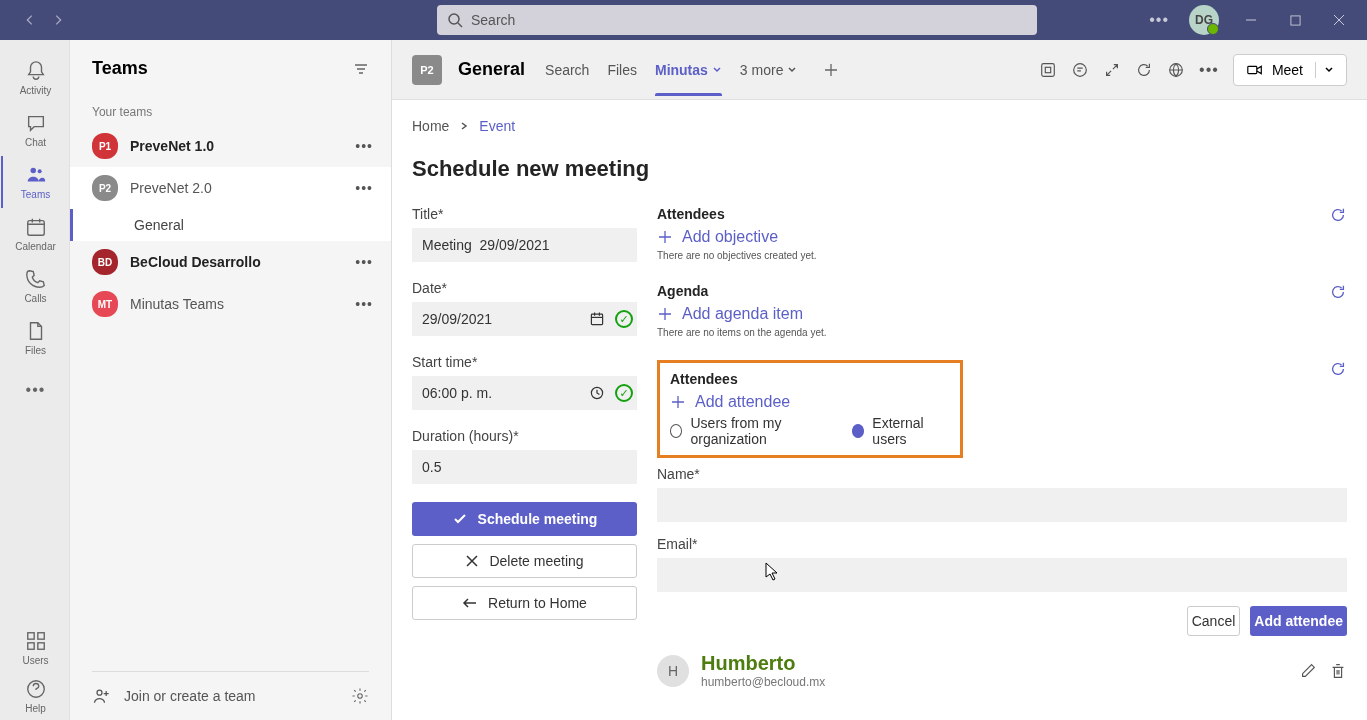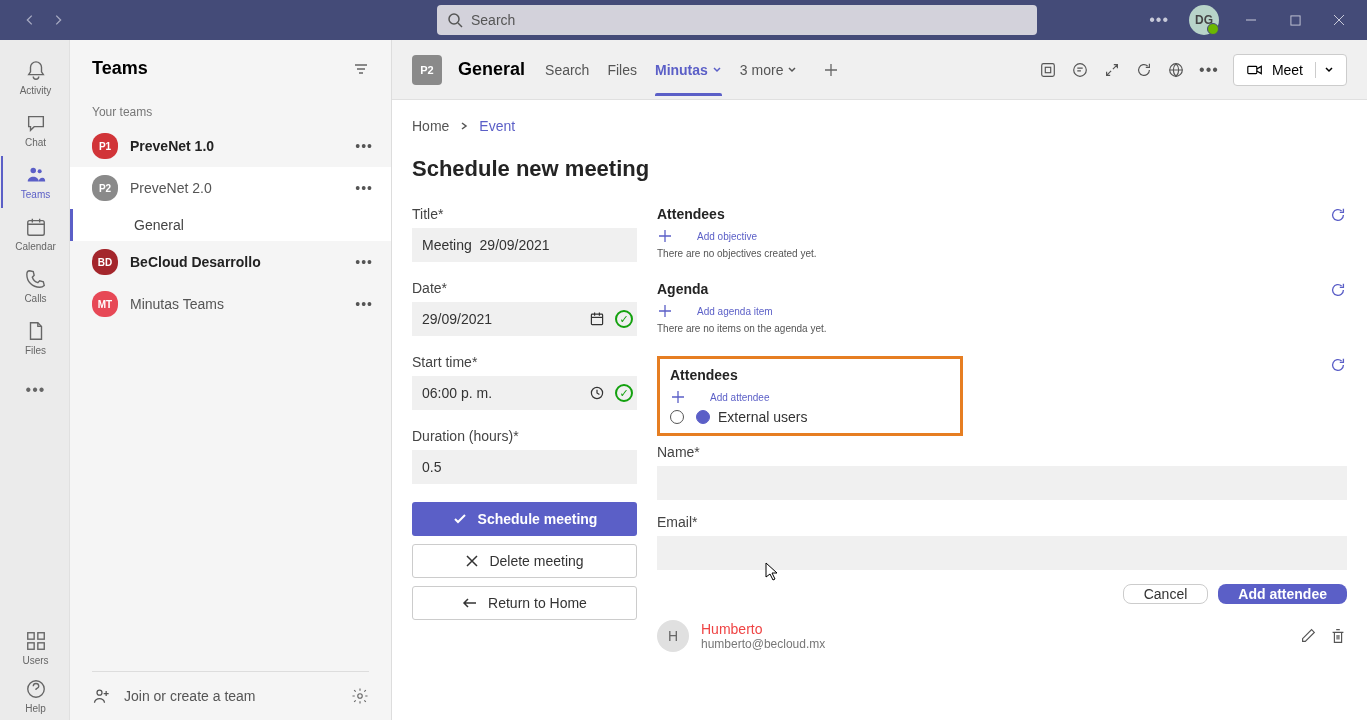--- a/index.html
+++ b/index.html
@@ -89,45 +89,45 @@
     .input-wrap .form-input { padding-right: 58px; }
     .input-icons { position: absolute; right: 0; display: flex; align-items: center; gap: 6px; padding-right: 4px; }
     .input-icons .picker { width: 24px; display: flex; justify-content: center; color: #333; }
     .check-badge { width: 18px; height: 18px; border-radius: 50%; border: 2px solid #13a10e; color: #13a10e; display: flex; align-items: center; justify-content: center; font-size: 11px; }
     
     .btn { width: 225px; height: 34px; border-radius: 3px; display: flex; align-items: center; justify-content: center; gap: 10px; font-size: 14px; cursor: pointer; margin-bottom: 8px; }
     .btn-primary { background: #5b5fc7; color: white; border: none; font-weight: 600; }
     .btn-outline { background: white; border: 1px solid #ccc; color: #333; }
     
     .section-title { font-size: 14px; font-weight: 700; color: #242424; margin-bottom: 6px; }
-    .add-link { display: flex; align-items: center; gap: 24px; color: #5b5fc7; font-size: 10px; cursor: pointer; margin-bottom: 4px; }
+    .add-link { display: flex; align-items: center; gap: 9px; color: #5b5fc7; font-size: 16px; cursor: pointer; margin-bottom: 4px; }
     .add-link svg { width: 16px; height: 16px; }
     .empty-text { font-size: 10px; color: #555; margin-bottom: 22px; }
     .section-row { display: flex; align-items: flex-start; }
     .section-row .refresh { margin-left: auto; color: #5b5fc7; cursor: pointer; }
     .section-stack { flex: 1; }
     
     .attendee-box { border: 3px solid #e67e22; padding: 8px 10px; margin-bottom: 8px; }
     .radio-row { display: flex; align-items: center; gap: 12px; font-size: 14px; color: #333; }
     .radio-item { display: flex; align-items: center; gap: 8px; }
     .radio-o { width: 14px; height: 14px; border-radius: 50%; border: 1.5px solid #555; }
     .radio-o.filled { background: #5b5fc7; border-color: #5b5fc7; }
     
     .attendee-form .form-field { margin-bottom: 14px; }
     .attendee-form .form-input { background: #f0f0f0; }
     .ext-wrap { flex: 1; }
     .attendee-actions { display: flex; justify-content: flex-end; gap: 10px; margin-bottom: 16px; }
-    .btn-sm { height: 20px; padding: 0 20px; border-radius: 8px; font-size: 14px; cursor: pointer; }
+    .btn-sm { height: 30px; padding: 0 4px; border-radius: 3px; font-size: 14px; cursor: pointer; }
     .btn-sm.primary { background: #5b5fc7; color: white; border: none; font-weight: 600; }
     .btn-sm.outline { background: white; border: 1px solid #ccc; color: #333; }
     
     .attendee-list-item { display: flex; align-items: center; gap: 12px; }
     .att-avatar { width: 32px; height: 32px; border-radius: 50%; background: #e0e0e0; color: #666; display: flex; align-items: center; justify-content: center; font-size: 14px; }
     .att-info { flex: 1; }
-    .att-name { font-size: 14px; color: #ef4444; }
+    .att-name { font-size: 20px; color: #4d7c0f; font-weight: bold; }
     .att-email { font-size: 12px; color: #777; }
     .att-actions { display: flex; gap: 12px; color: #555; }
     .att-actions svg { cursor: pointer; }
     
     .cursor-overlay { position: absolute; left: 765px; top: 562px; pointer-events: none; }
     
     .more-dots { font-size: 16px; letter-spacing: 1px; }
   </style>
 </head>
 <body>
@@ -466,20 +466,21 @@
               <div class="section-title">Attendees</div>
               <div class="add-link">
                 <svg viewBox="0 0 16 16" stroke="currentColor" stroke-width="1.3">
                     <path d="M8 2v12M2 8h12"></path>
                   </svg>
                 <span>Add attendee</span>
               </div>
               <div class="radio-row">
                 <div class="radio-item">
                   <div class="radio-o"></div>
+                  <span>Users from my organization</span>
                 </div>
                 <div class="radio-item">
                   <div class="radio-o filled"></div>
                   <span>External users</span>
                 </div>
               </div>
             </div>
             <div class="refresh"><svg width="18" height="18" viewBox="0 0 20 20" fill="none" stroke="currentColor" stroke-width="1.5">
                   <path d="M16 10a6 6 0 1 1-2-4.5M16 3v4h-4"></path>
                 </svg></div>

